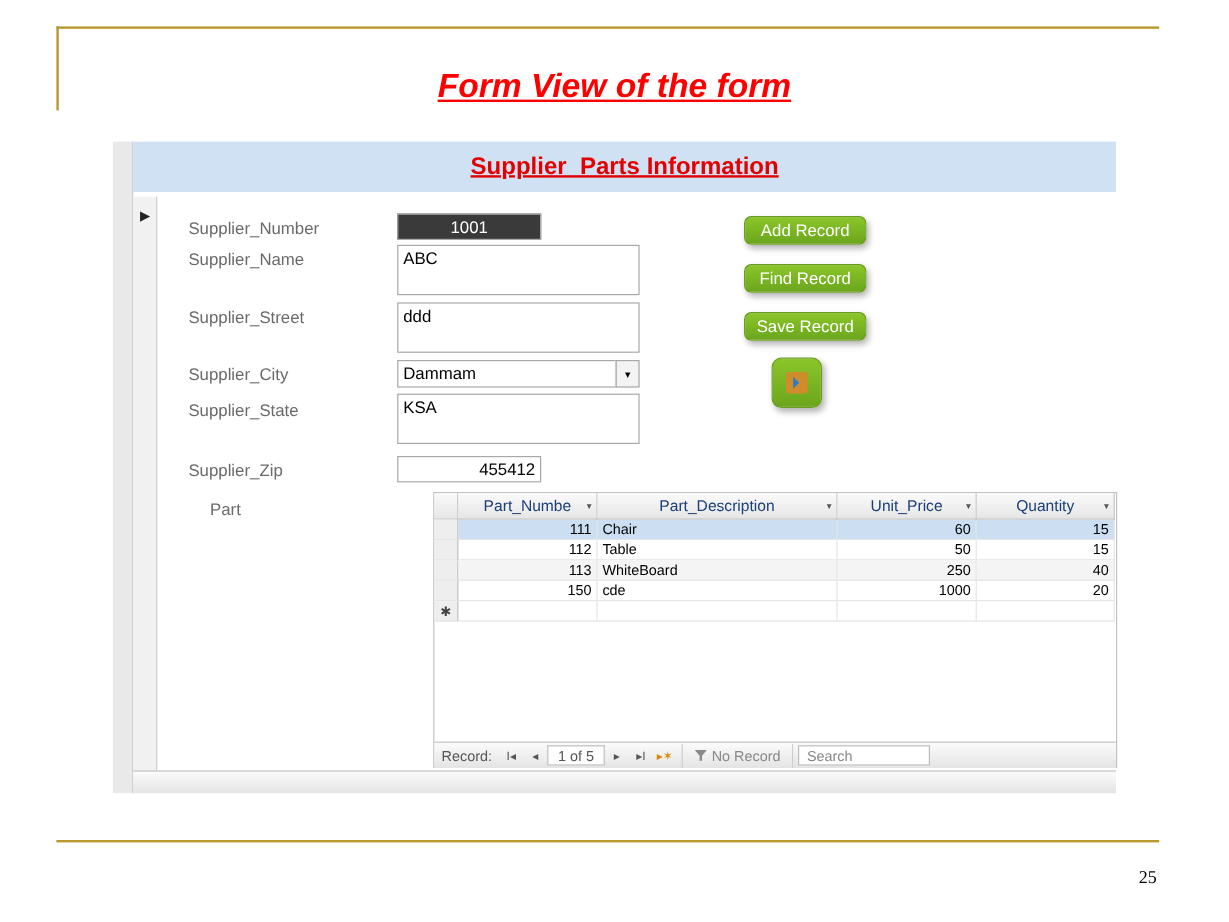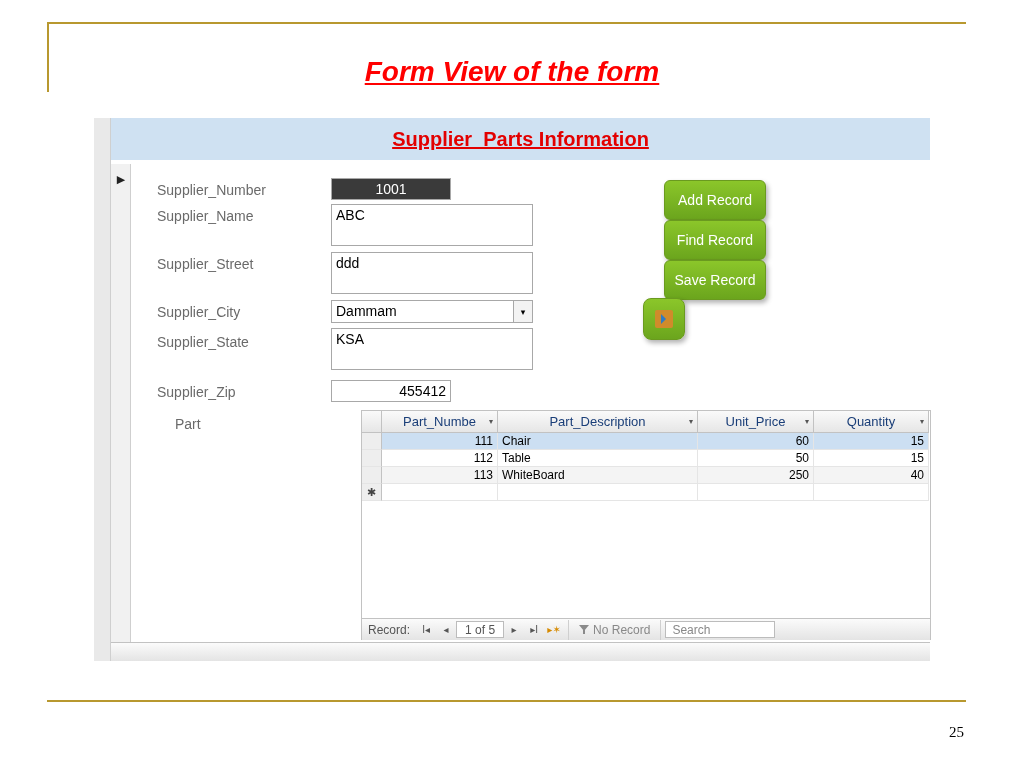--- a/index.html
+++ b/index.html
@@ -36,21 +36,21 @@
 
 .input { position: absolute; border: 1px solid #a8a8a8; background: #fff; font-size: 14px; padding: 2px 4px; }
 .in-num { left: 200px; top: 14px; width: 120px; height: 22px; text-align: center; color: #fff; background: #3a3a3a; }
 .in-name { left: 200px; top: 40px; width: 202px; height: 42px; }
 .in-street { left: 200px; top: 88px; width: 202px; height: 42px; }
 .in-city { left: 200px; top: 136px; width: 183px; height: 23px; }
 .dd-btn { position: absolute; left: 382px; top: 136px; width: 20px; height: 23px; border: 1px solid #a8a8a8; background: #f3f3f3; display: flex; align-items: center; justify-content: center; font-size: 9px; cursor: pointer; }
 .in-state { left: 200px; top: 164px; width: 202px; height: 42px; }
 .in-zip { left: 200px; top: 216px; width: 120px; height: 22px; text-align: right; padding-left: 13px; }
 
-.btn-green { position: absolute; left: 489px; width: 102px; height: 40px; border: 1px solid #6a9a1f; border-radius: 6px; background: linear-gradient(#8bc62a, #6ba51d); color: #fff; font-size: 14px; display: flex; align-items: center; justify-content: center; box-shadow: 2px 3px 5px rgba(0,0,0,0.3); cursor: pointer; margin-left: 44px; }
+.btn-green { position: absolute; left: 489px; width: 102px; height: 24px; border: 1px solid #6a9a1f; border-radius: 6px; background: linear-gradient(#8bc62a, #6ba51d); color: #fff; font-size: 14px; display: flex; align-items: center; justify-content: center; box-shadow: 2px 3px 5px rgba(0,0,0,0.3); cursor: pointer; }
 .b-add  { top: 16px; }
 .b-find { top: 56px; }
 .b-save { top: 96px; }
 .btn-icon { position: absolute; left: 512px; top: 134px; width: 42px; height: 42px; border: 1px solid #6a9a1f; border-radius: 8px; background: linear-gradient(#8bc62a, #6ba51d); box-shadow: 2px 3px 5px rgba(0,0,0,0.3); display: flex; align-items: center; justify-content: center; cursor: pointer; }
 .icon-exit { width: 18px; height: 18px; background: #d08b2b; position: relative; border-radius: 2px; }
 .icon-exit::after { content: ""; position: absolute; left: 6px; top: 4px; width: 0; height: 0; border: 5px solid transparent; border-left-color: #2e7bc4; }
 
 .subgrid { position: absolute; left: 230px; top: 246px; width: 570px; height: 230px; border: 1px solid #c2c2c2; background: #fff; }
 .sg-head { display: grid; grid-template-columns: 20px 116px 200px 116px 115px; height: 22px; }
 .sg-h { border-right: 1px solid #c2c2c2; border-bottom: 1px solid #c2c2c2; background: linear-gradient(#fafafa, #e6e6e6); color: #1a3e78; font-size: 13px; display: flex; align-items: center; justify-content: center; position: relative; cursor: pointer; }
@@ -160,20 +160,27 @@
               <div class="sg-cell">Table</div>
               <div class="sg-cell sg-num">50</div>
               <div class="sg-cell sg-num">15</div>
             </div>
             <div class="sg-row sg-alt">
               <div class="sg-rowhead"></div>
               <div class="sg-cell sg-num">113</div>
               <div class="sg-cell">WhiteBoard</div>
               <div class="sg-cell sg-num">250</div>
               <div class="sg-cell sg-num">40</div>
+            </div>
+            <div class="sg-row">
+              <div class="sg-rowhead"></div>
+              <div class="sg-cell sg-num">150</div>
+              <div class="sg-cell">cde</div>
+              <div class="sg-cell sg-num">1000</div>
+              <div class="sg-cell sg-num">20</div>
             </div>
           </div>
         <div class="sg-row">
           <div class="sg-rowhead new-star">✱</div>
           <div class="sg-cell sg-num"></div>
           <div class="sg-cell"></div>
           <div class="sg-cell sg-num"></div>
           <div class="sg-cell sg-num"></div>
         </div>
 

